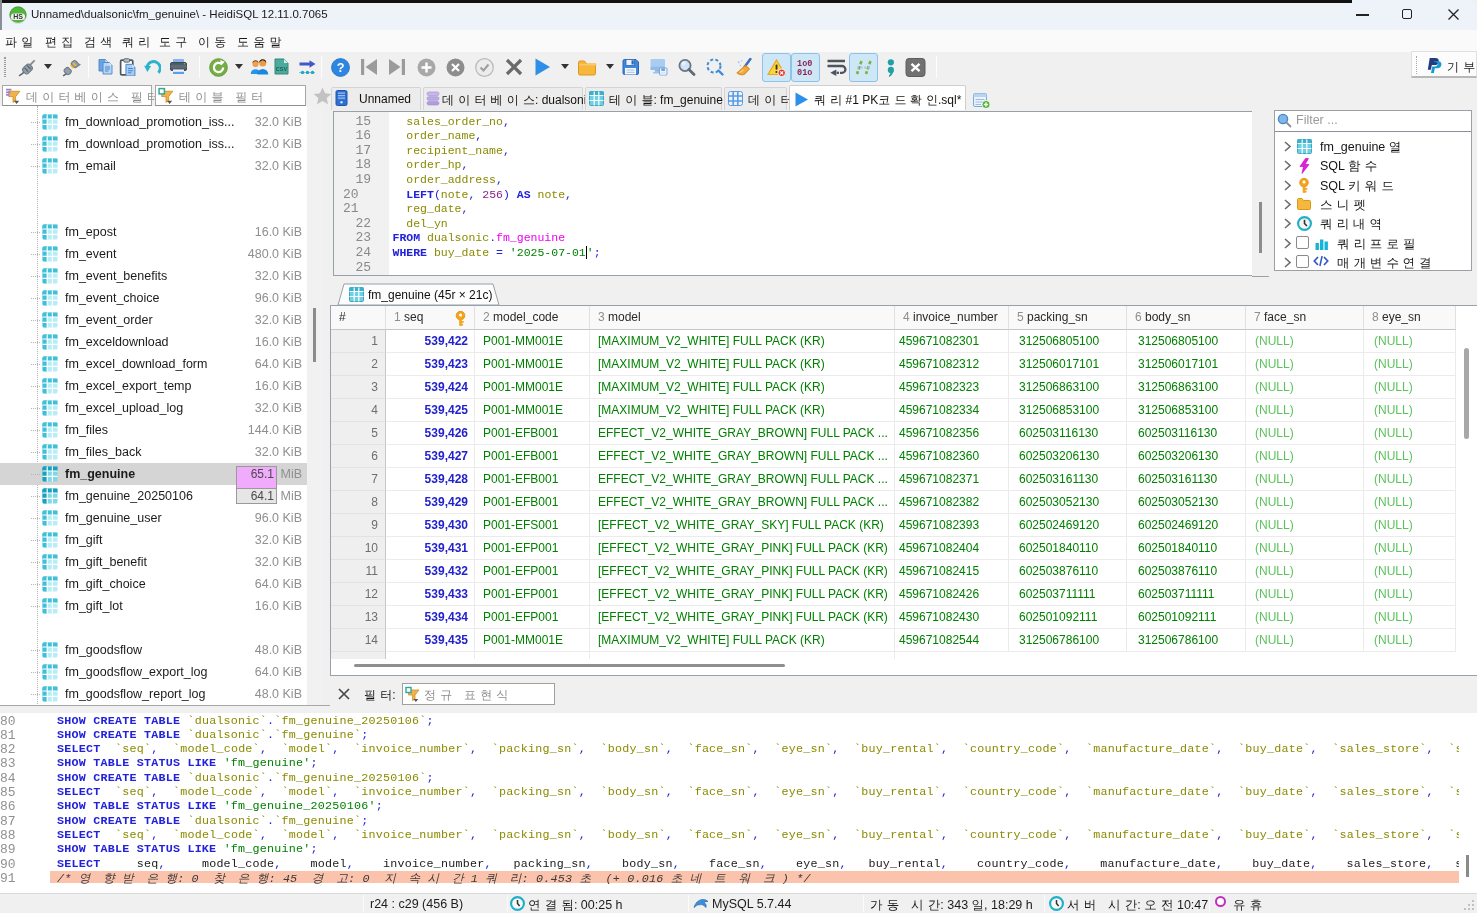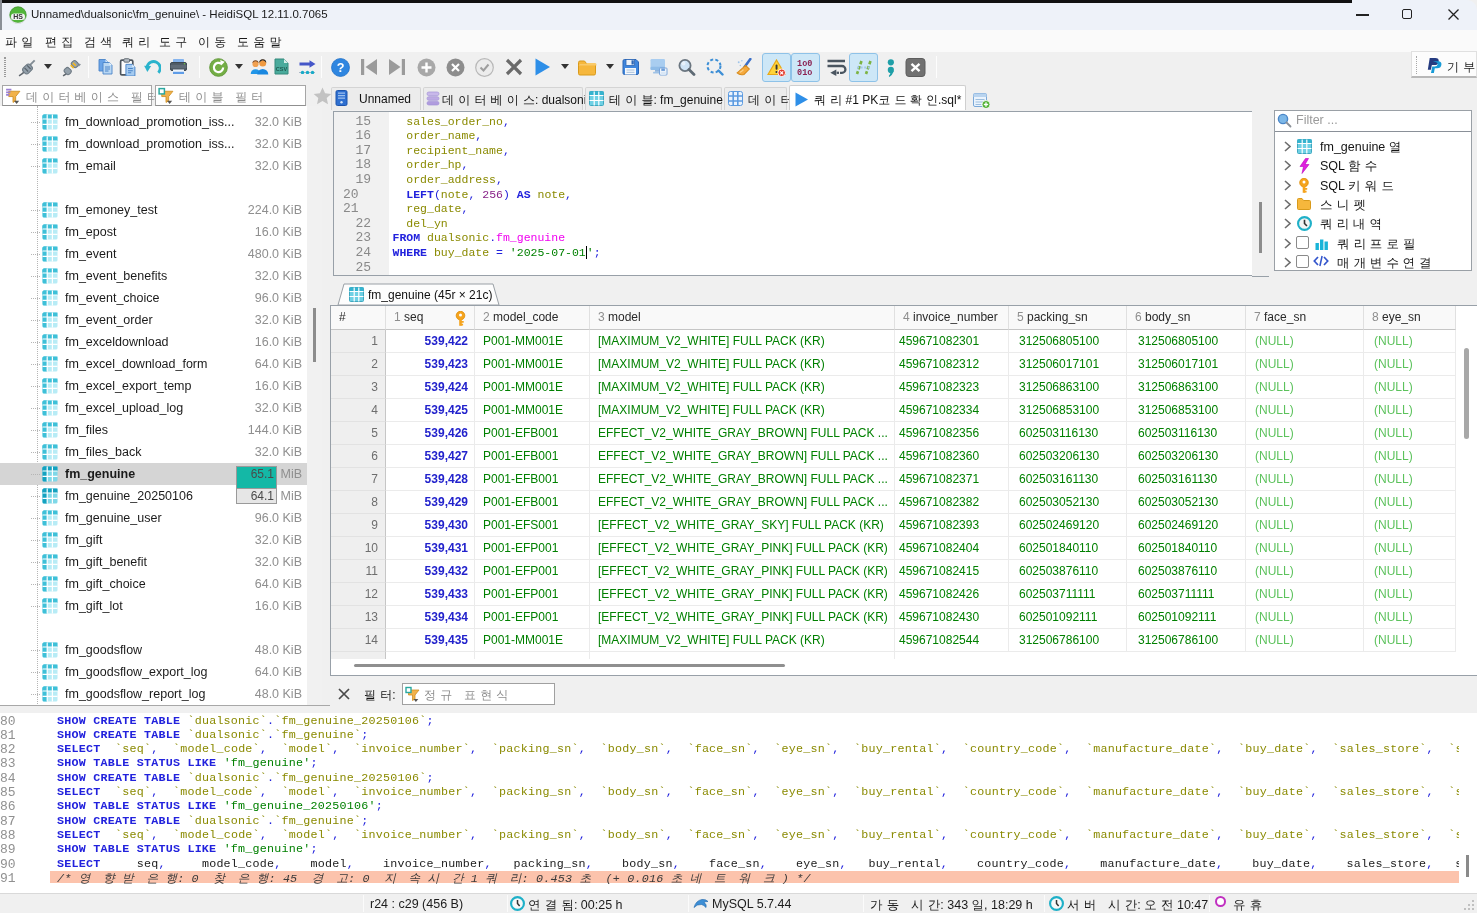--- a/index.html
+++ b/index.html
@@ -345,31 +345,20 @@
       <div style="position:absolute;left:31px;top:11px;width:9px;height:1px;border-top:1px dotted #b5b5b5"></div>
       <svg width="16" height="16" viewBox="0 0 16 16">
         <rect x="0.5" y="0.5" width="15" height="15" rx="1.5" fill="#b8ecf6"></rect>
 <path d="M0.5 2 a1.5 1.5 0 0 1 1.5 -1.5 h13.5 v4.5 h-15 Z" fill="#3ec0d8"></path>
 <path d="M0.5 2 a1.5 1.5 0 0 1 1.5 -1.5 h3 v15 h-3 a1.5 1.5 0 0 1 -1.5 -1.5 Z" fill="#3ec0d8"></path>
 <path d="M0.5 5 H15.5 M0.5 10.3 H15.5 M5.2 0.5 V15.5 M10.4 0.5 V15.5" stroke="#fff" stroke-width="1.2"></path>
       </svg>
       <span class="nm" style="">fm_email</span>
       <span class="sz">32.0 KiB</span>
     </div>
-<div class="srow" style="top:93px">
-      <div style="position:absolute;left:31px;top:11px;width:9px;height:1px;border-top:1px dotted #b5b5b5"></div>
-      <svg width="16" height="16" viewBox="0 0 16 16">
-        <rect x="0.5" y="0.5" width="15" height="15" rx="1.5" fill="#b8ecf6"></rect>
-<path d="M0.5 2 a1.5 1.5 0 0 1 1.5 -1.5 h13.5 v4.5 h-15 Z" fill="#3ec0d8"></path>
-<path d="M0.5 2 a1.5 1.5 0 0 1 1.5 -1.5 h3 v15 h-3 a1.5 1.5 0 0 1 -1.5 -1.5 Z" fill="#3ec0d8"></path>
-<path d="M0.5 5 H15.5 M0.5 10.3 H15.5 M5.2 0.5 V15.5 M10.4 0.5 V15.5" stroke="#fff" stroke-width="1.2"></path>
-      </svg>
-      <span class="nm" style="">fm_emoney_test</span>
-      <span class="sz">224.0 KiB</span>
-    </div>
 <div class="srow" style="top:115px">
       <div style="position:absolute;left:31px;top:11px;width:9px;height:1px;border-top:1px dotted #b5b5b5"></div>
       <svg width="16" height="16" viewBox="0 0 16 16">
         <rect x="0.5" y="0.5" width="15" height="15" rx="1.5" fill="#b8ecf6"></rect>
 <path d="M0.5 2 a1.5 1.5 0 0 1 1.5 -1.5 h13.5 v4.5 h-15 Z" fill="#3ec0d8"></path>
 <path d="M0.5 2 a1.5 1.5 0 0 1 1.5 -1.5 h3 v15 h-3 a1.5 1.5 0 0 1 -1.5 -1.5 Z" fill="#3ec0d8"></path>
 <path d="M0.5 5 H15.5 M0.5 10.3 H15.5 M5.2 0.5 V15.5 M10.4 0.5 V15.5" stroke="#fff" stroke-width="1.2"></path>
       </svg>
       <span class="nm" style="">fm_epost</span>
       <span class="sz">16.0 KiB</span>
@@ -487,21 +476,21 @@
 <div class="srow" style="top:357px">
       <div style="position:absolute;left:0;top:0;width:307px;height:22px;background:#d5d5d5"></div>
       <div style="position:absolute;left:31px;top:11px;width:9px;height:1px;border-top:1px dotted #b5b5b5"></div>
       <svg width="16" height="16" viewBox="0 0 16 16">
         <rect x="0.5" y="0.5" width="15" height="15" rx="1.5" fill="#7fd8e8"></rect>
 <path d="M0.5 2 a1.5 1.5 0 0 1 1.5 -1.5 h13.5 v4.5 h-15 Z" fill="#14a2c0"></path>
 <path d="M0.5 2 a1.5 1.5 0 0 1 1.5 -1.5 h3 v15 h-3 a1.5 1.5 0 0 1 -1.5 -1.5 Z" fill="#14a2c0"></path>
 <path d="M0.5 5 H15.5 M0.5 10.3 H15.5 M5.2 0.5 V15.5 M10.4 0.5 V15.5" stroke="#fff" stroke-width="1.2"></path>
       </svg>
       <span class="nm" style="font-weight:bold;">fm_genuine</span>
-      <div style="position:absolute;left:236px;top:2.5px;width:41px;height:32px;background:#14b8a6;border:1px solid #9a9a9a;font-size:12px;color:#4a4a4a;text-align:right;line-height:15px;padding-right:2px">65.1</div>
+      <div style="position:absolute;left:236px;top:2.5px;width:41px;height:32px;background:#f0abfc;border:1px solid #9a9a9a;font-size:12px;color:#4a4a4a;text-align:right;line-height:15px;padding-right:2px">65.1</div>
       <span class="sz">MiB</span>
     </div>
 <div class="srow" style="top:379px">
       <div style="position:absolute;left:31px;top:11px;width:9px;height:1px;border-top:1px dotted #b5b5b5"></div>
       <svg width="16" height="16" viewBox="0 0 16 16">
         <rect x="0.5" y="0.5" width="15" height="15" rx="1.5" fill="#7fd8e8"></rect>
 <path d="M0.5 2 a1.5 1.5 0 0 1 1.5 -1.5 h13.5 v4.5 h-15 Z" fill="#14a2c0"></path>
 <path d="M0.5 2 a1.5 1.5 0 0 1 1.5 -1.5 h3 v15 h-3 a1.5 1.5 0 0 1 -1.5 -1.5 Z" fill="#14a2c0"></path>
 <path d="M0.5 5 H15.5 M0.5 10.3 H15.5 M5.2 0.5 V15.5 M10.4 0.5 V15.5" stroke="#fff" stroke-width="1.2"></path>
       </svg>

